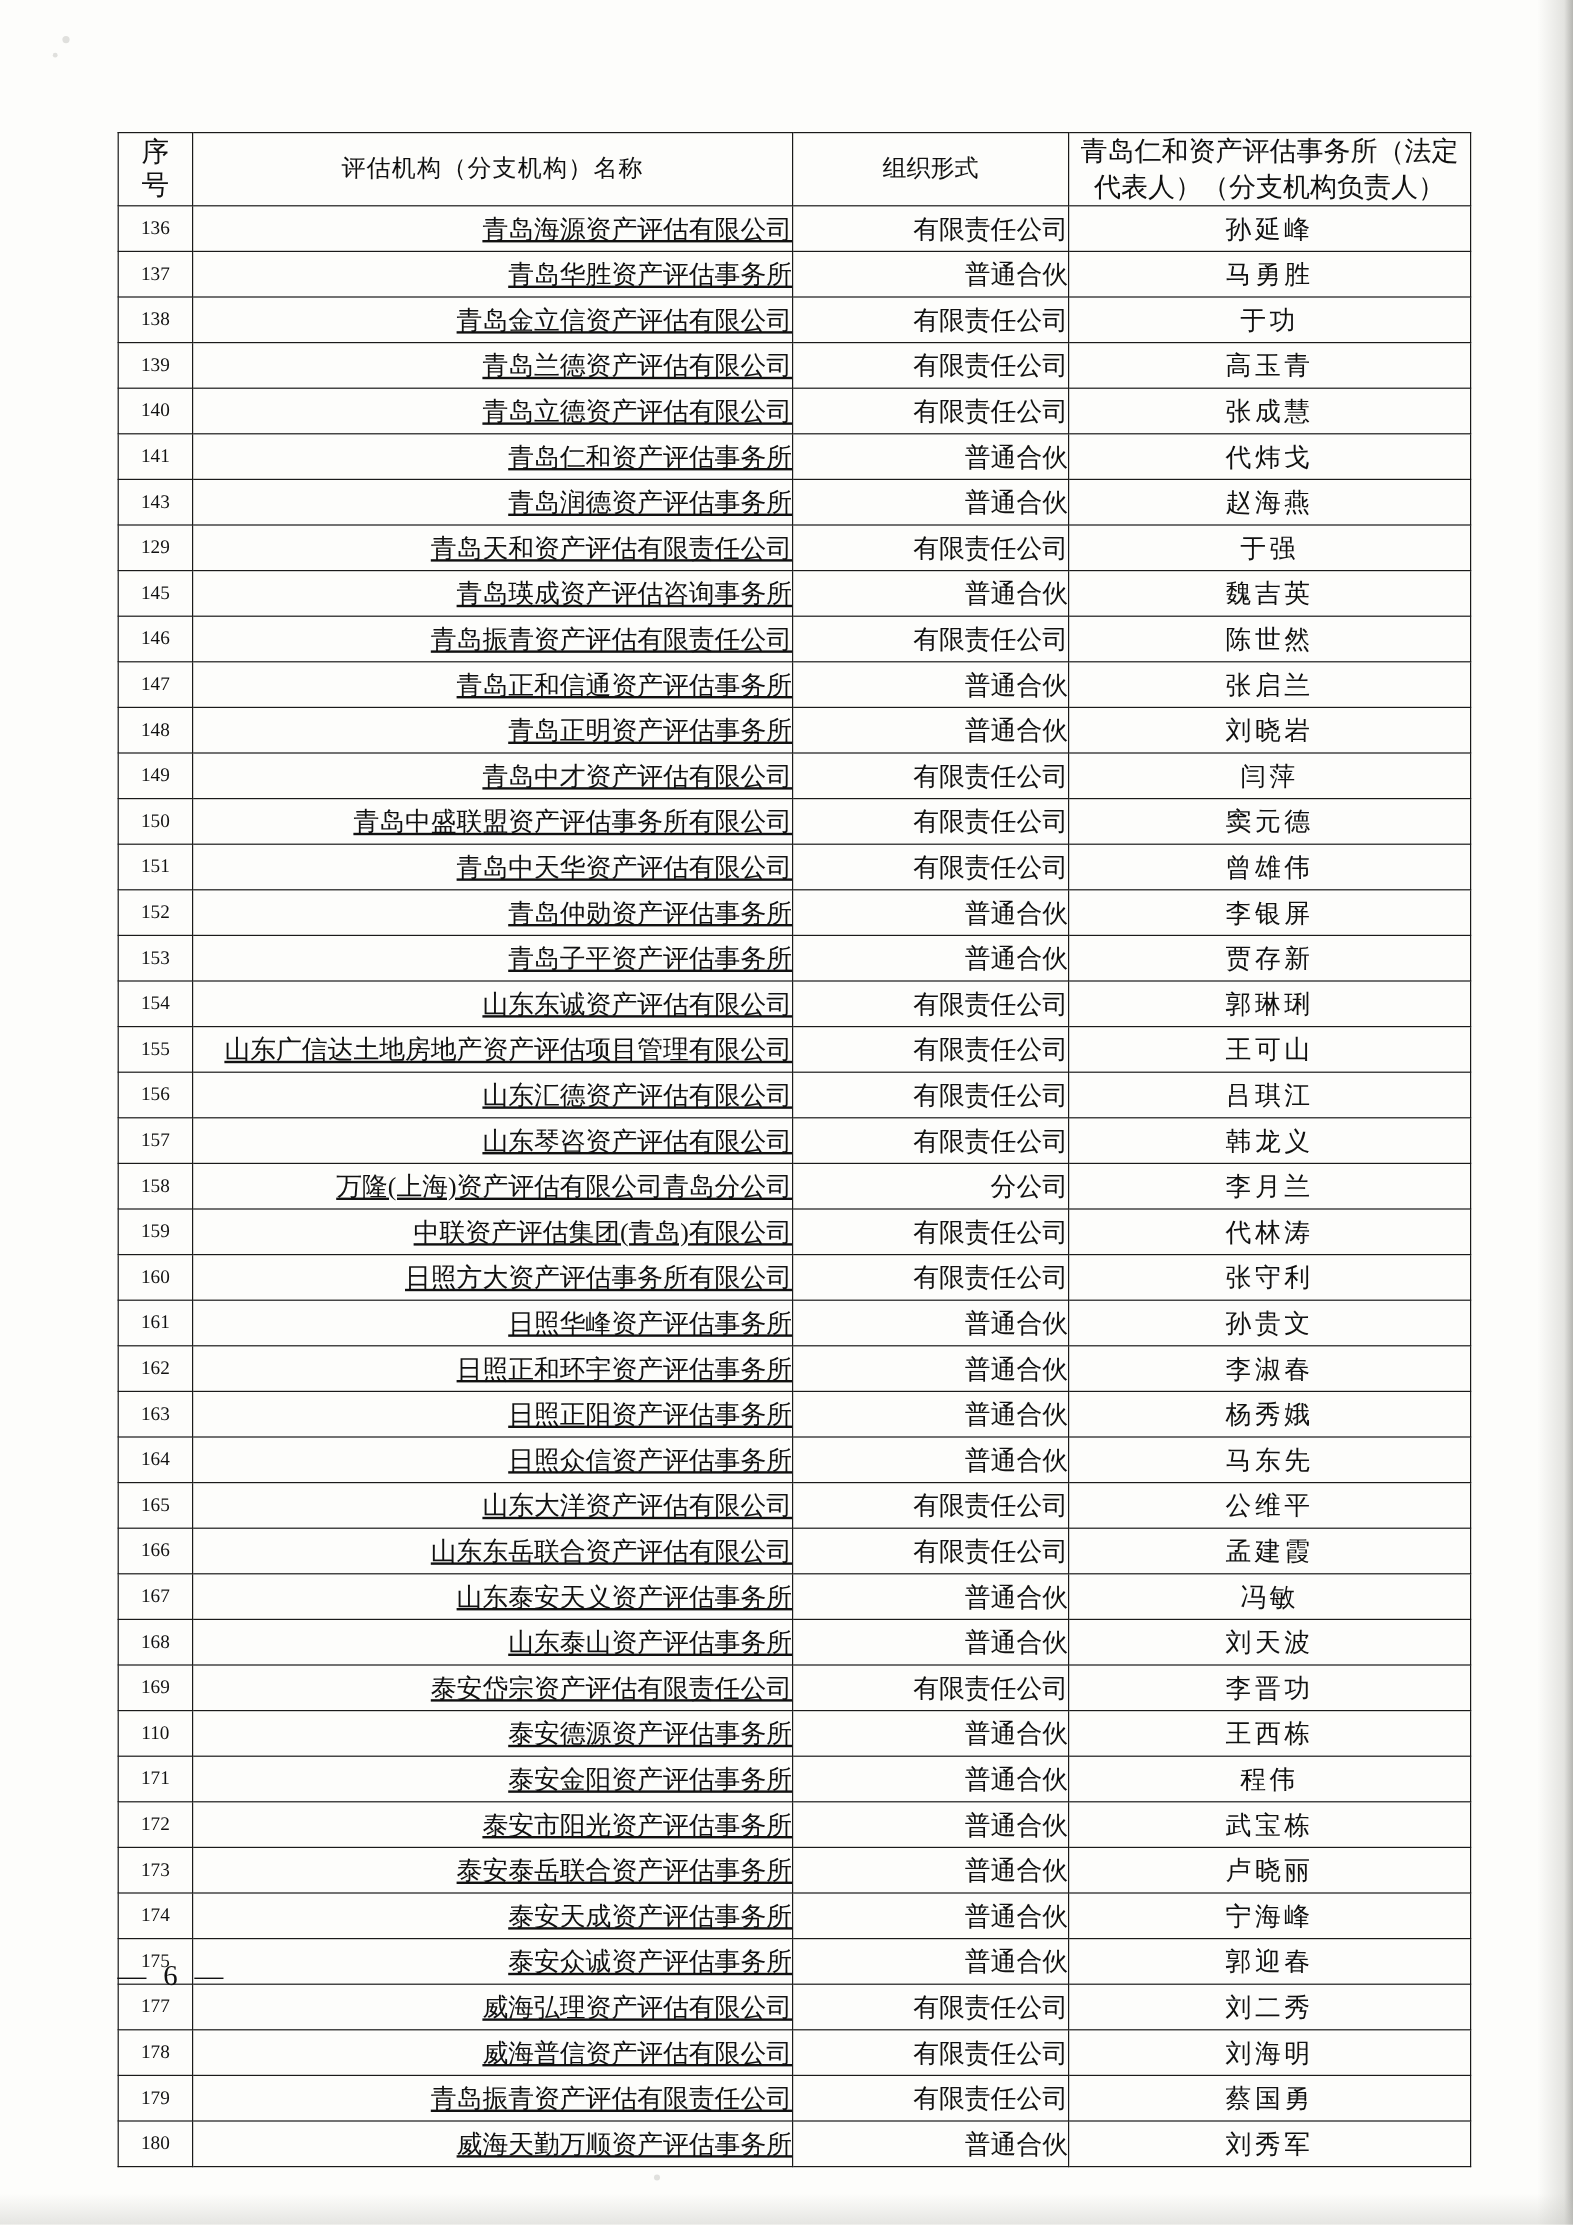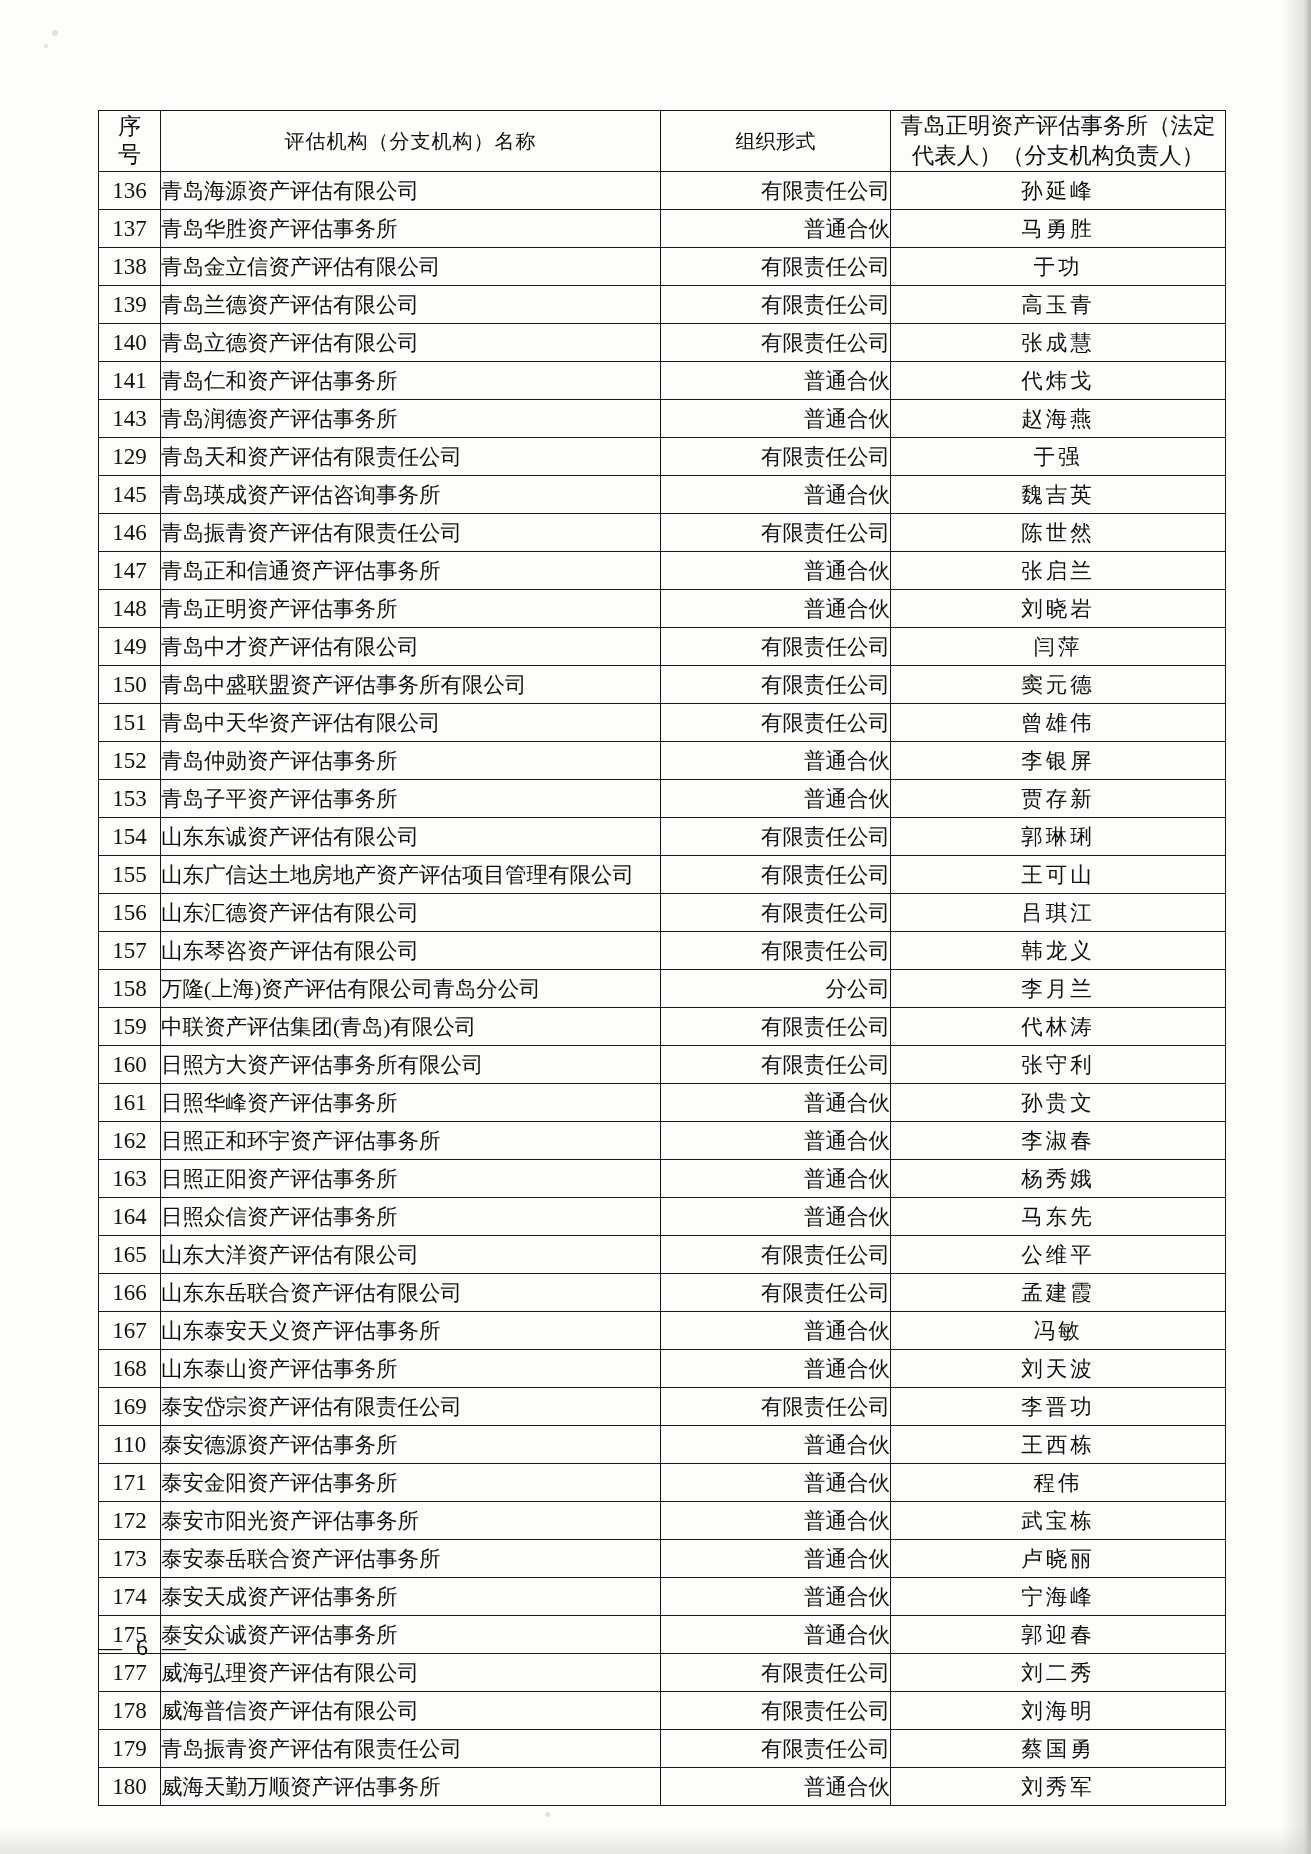--- a/index.html
+++ b/index.html
@@ -89,26 +89,27 @@
   }
 
   tbody td {
     height: 37px;
     font-size: 21.5px;
     line-height: 26px;
   }
   td.idx {
     text-align: center;
     font-family: "Liberation Serif", serif;
-    font-size: 23px;
+    font-size: 16px;
   }
   td.name {
-    text-align: left;
+    text-align: right;
     padding-left: 7px;
     letter-spacing: 0px;
+    text-decoration: underline;
   }
   td.form {
     text-align: right;
   }
   td.person {
     text-align: center;
     letter-spacing: 3px;
   }
 
   .page-number {
@@ -141,21 +142,21 @@
         <col class="c-person">
       </colgroup>
       <thead>
         <tr>
           <th class="h-idx">
             <div>序</div>
             <div>号</div>
           </th>
           <th class="h-name">评估机构（分支机构）名称</th>
           <th class="h-form">组织形式</th>
-          <th class="h-person">青岛正明资产评估事务所（法定代表人）（分支机构负责人）</th>
+          <th class="h-person">青岛仁和资产评估事务所（法定代表人）（分支机构负责人）</th>
         </tr>
       </thead>
       <tbody id="table-body">
           <tr>
             <td class="idx">136</td>
             <td class="name">青岛海源资产评估有限公司</td>
             <td class="form">有限责任公司</td>
             <td class="person">孙延峰</td>
           </tr>
           <tr>

